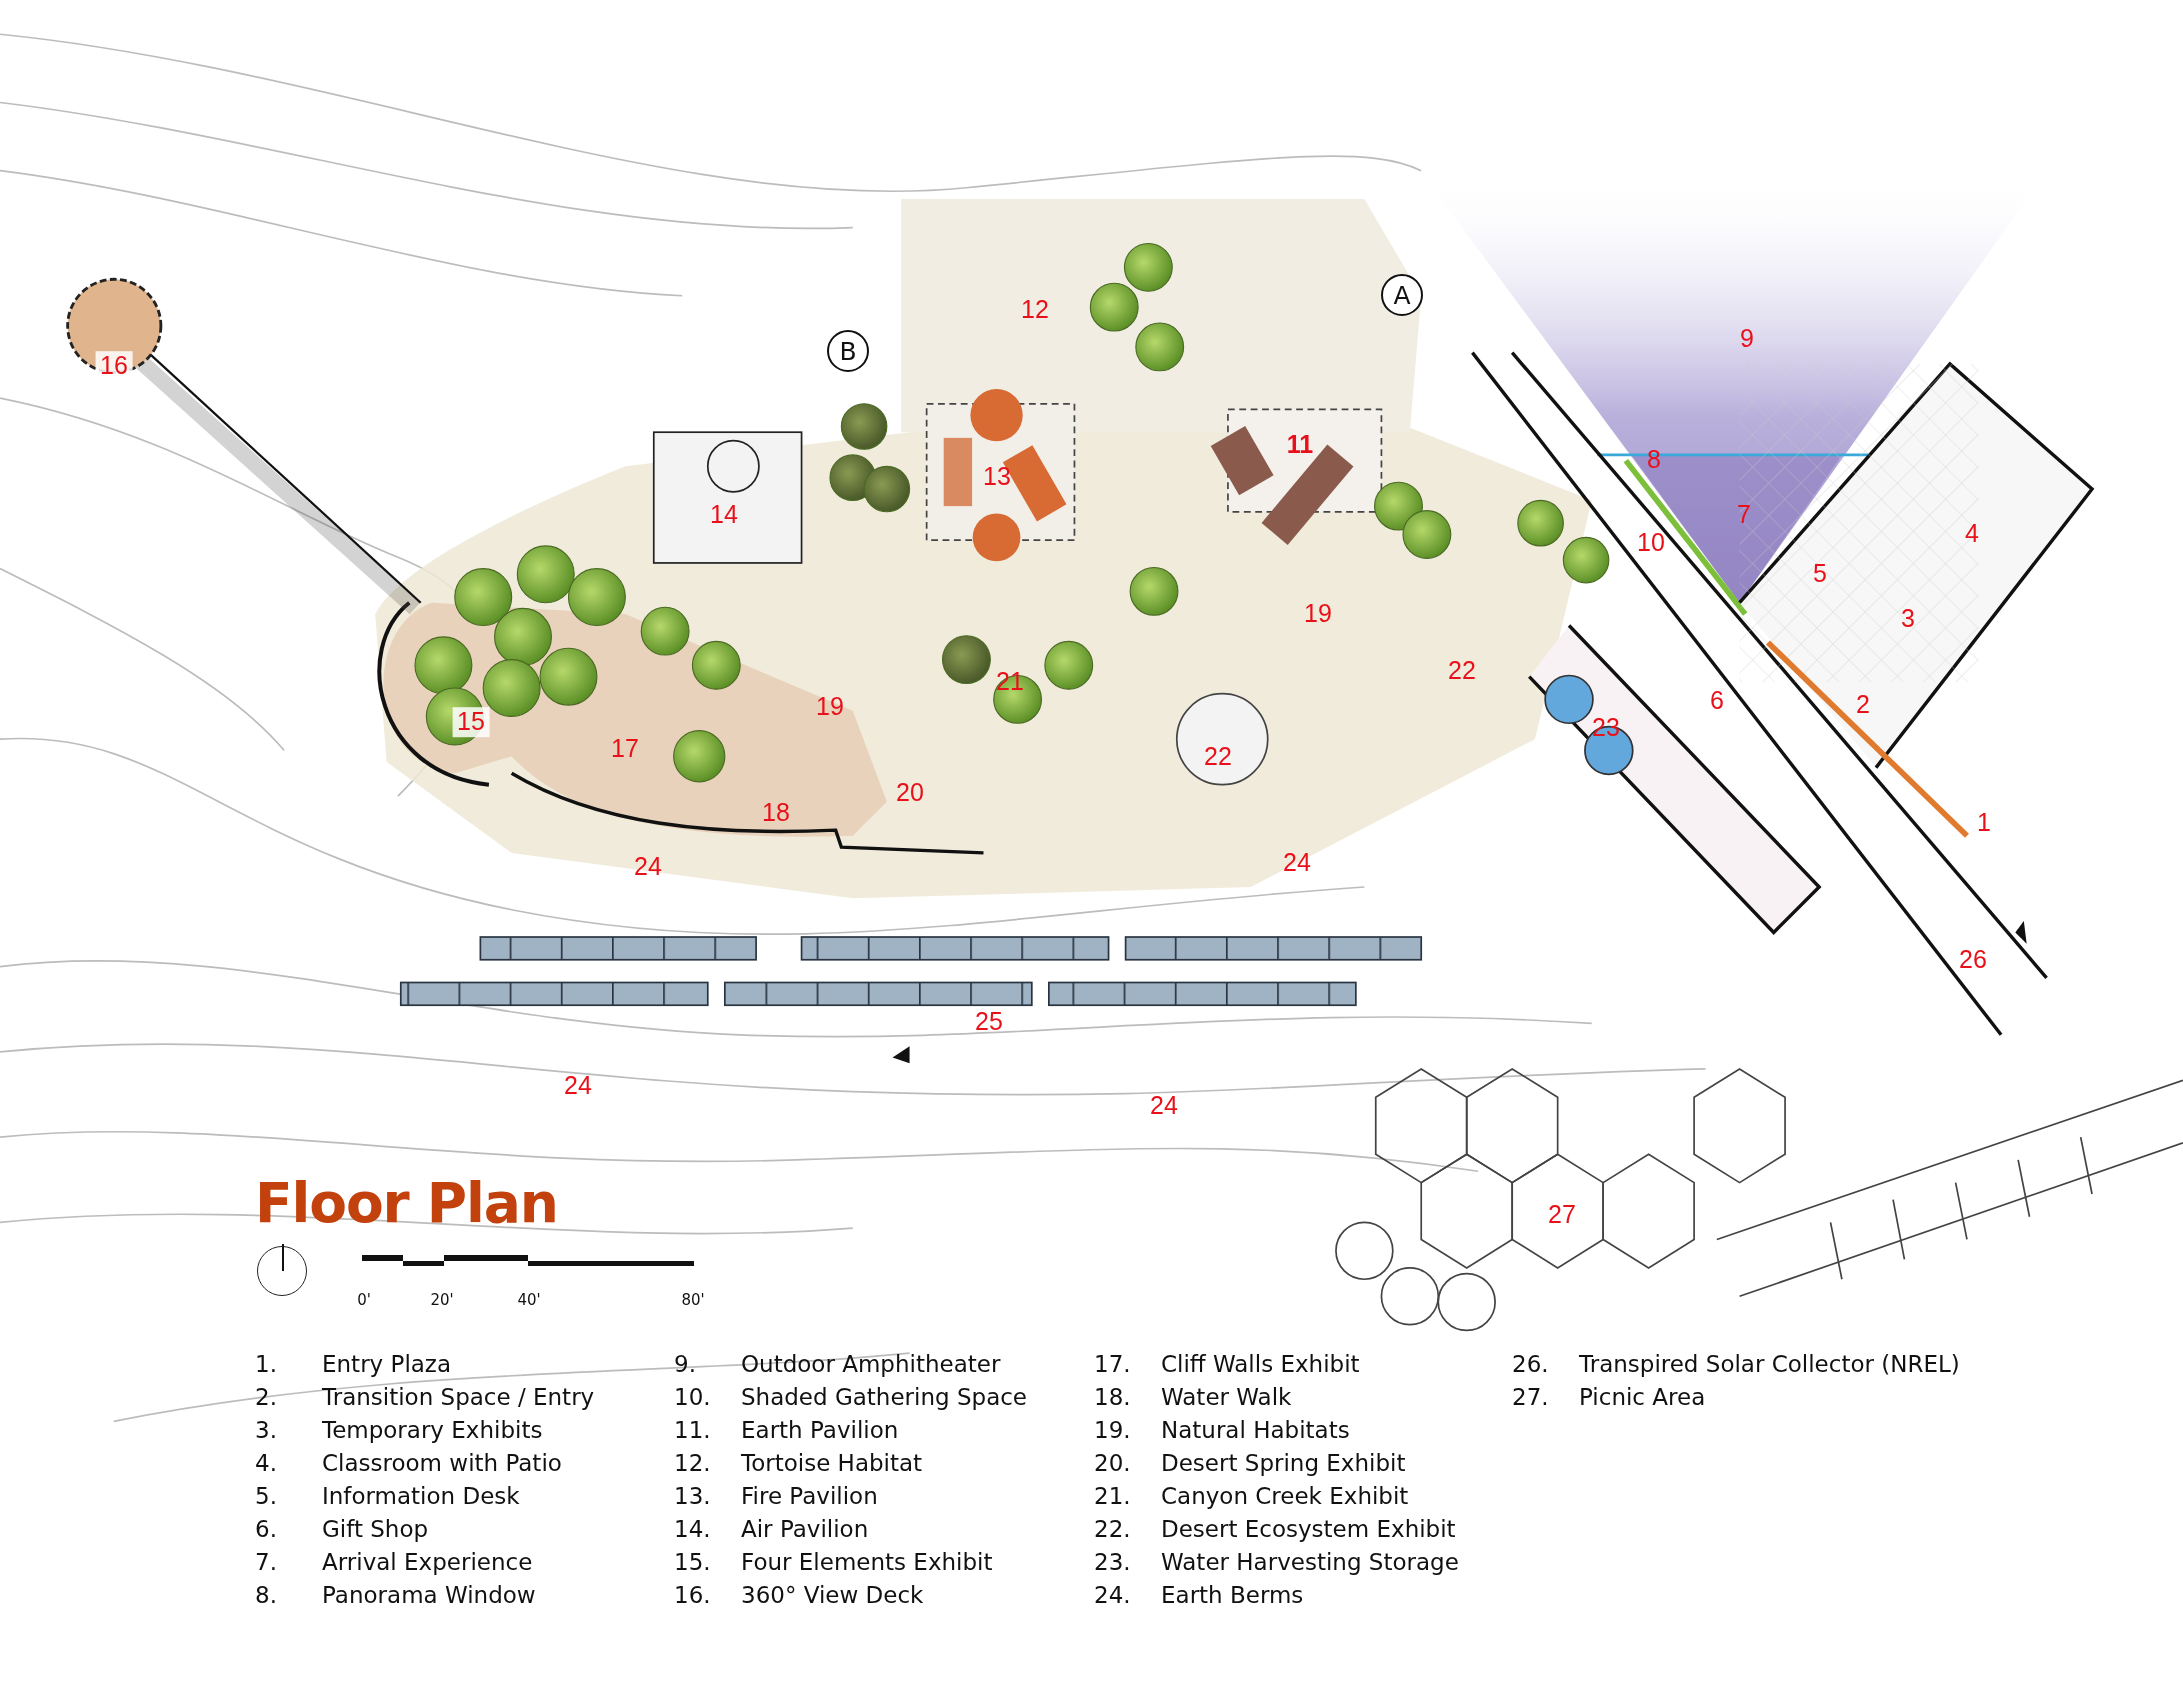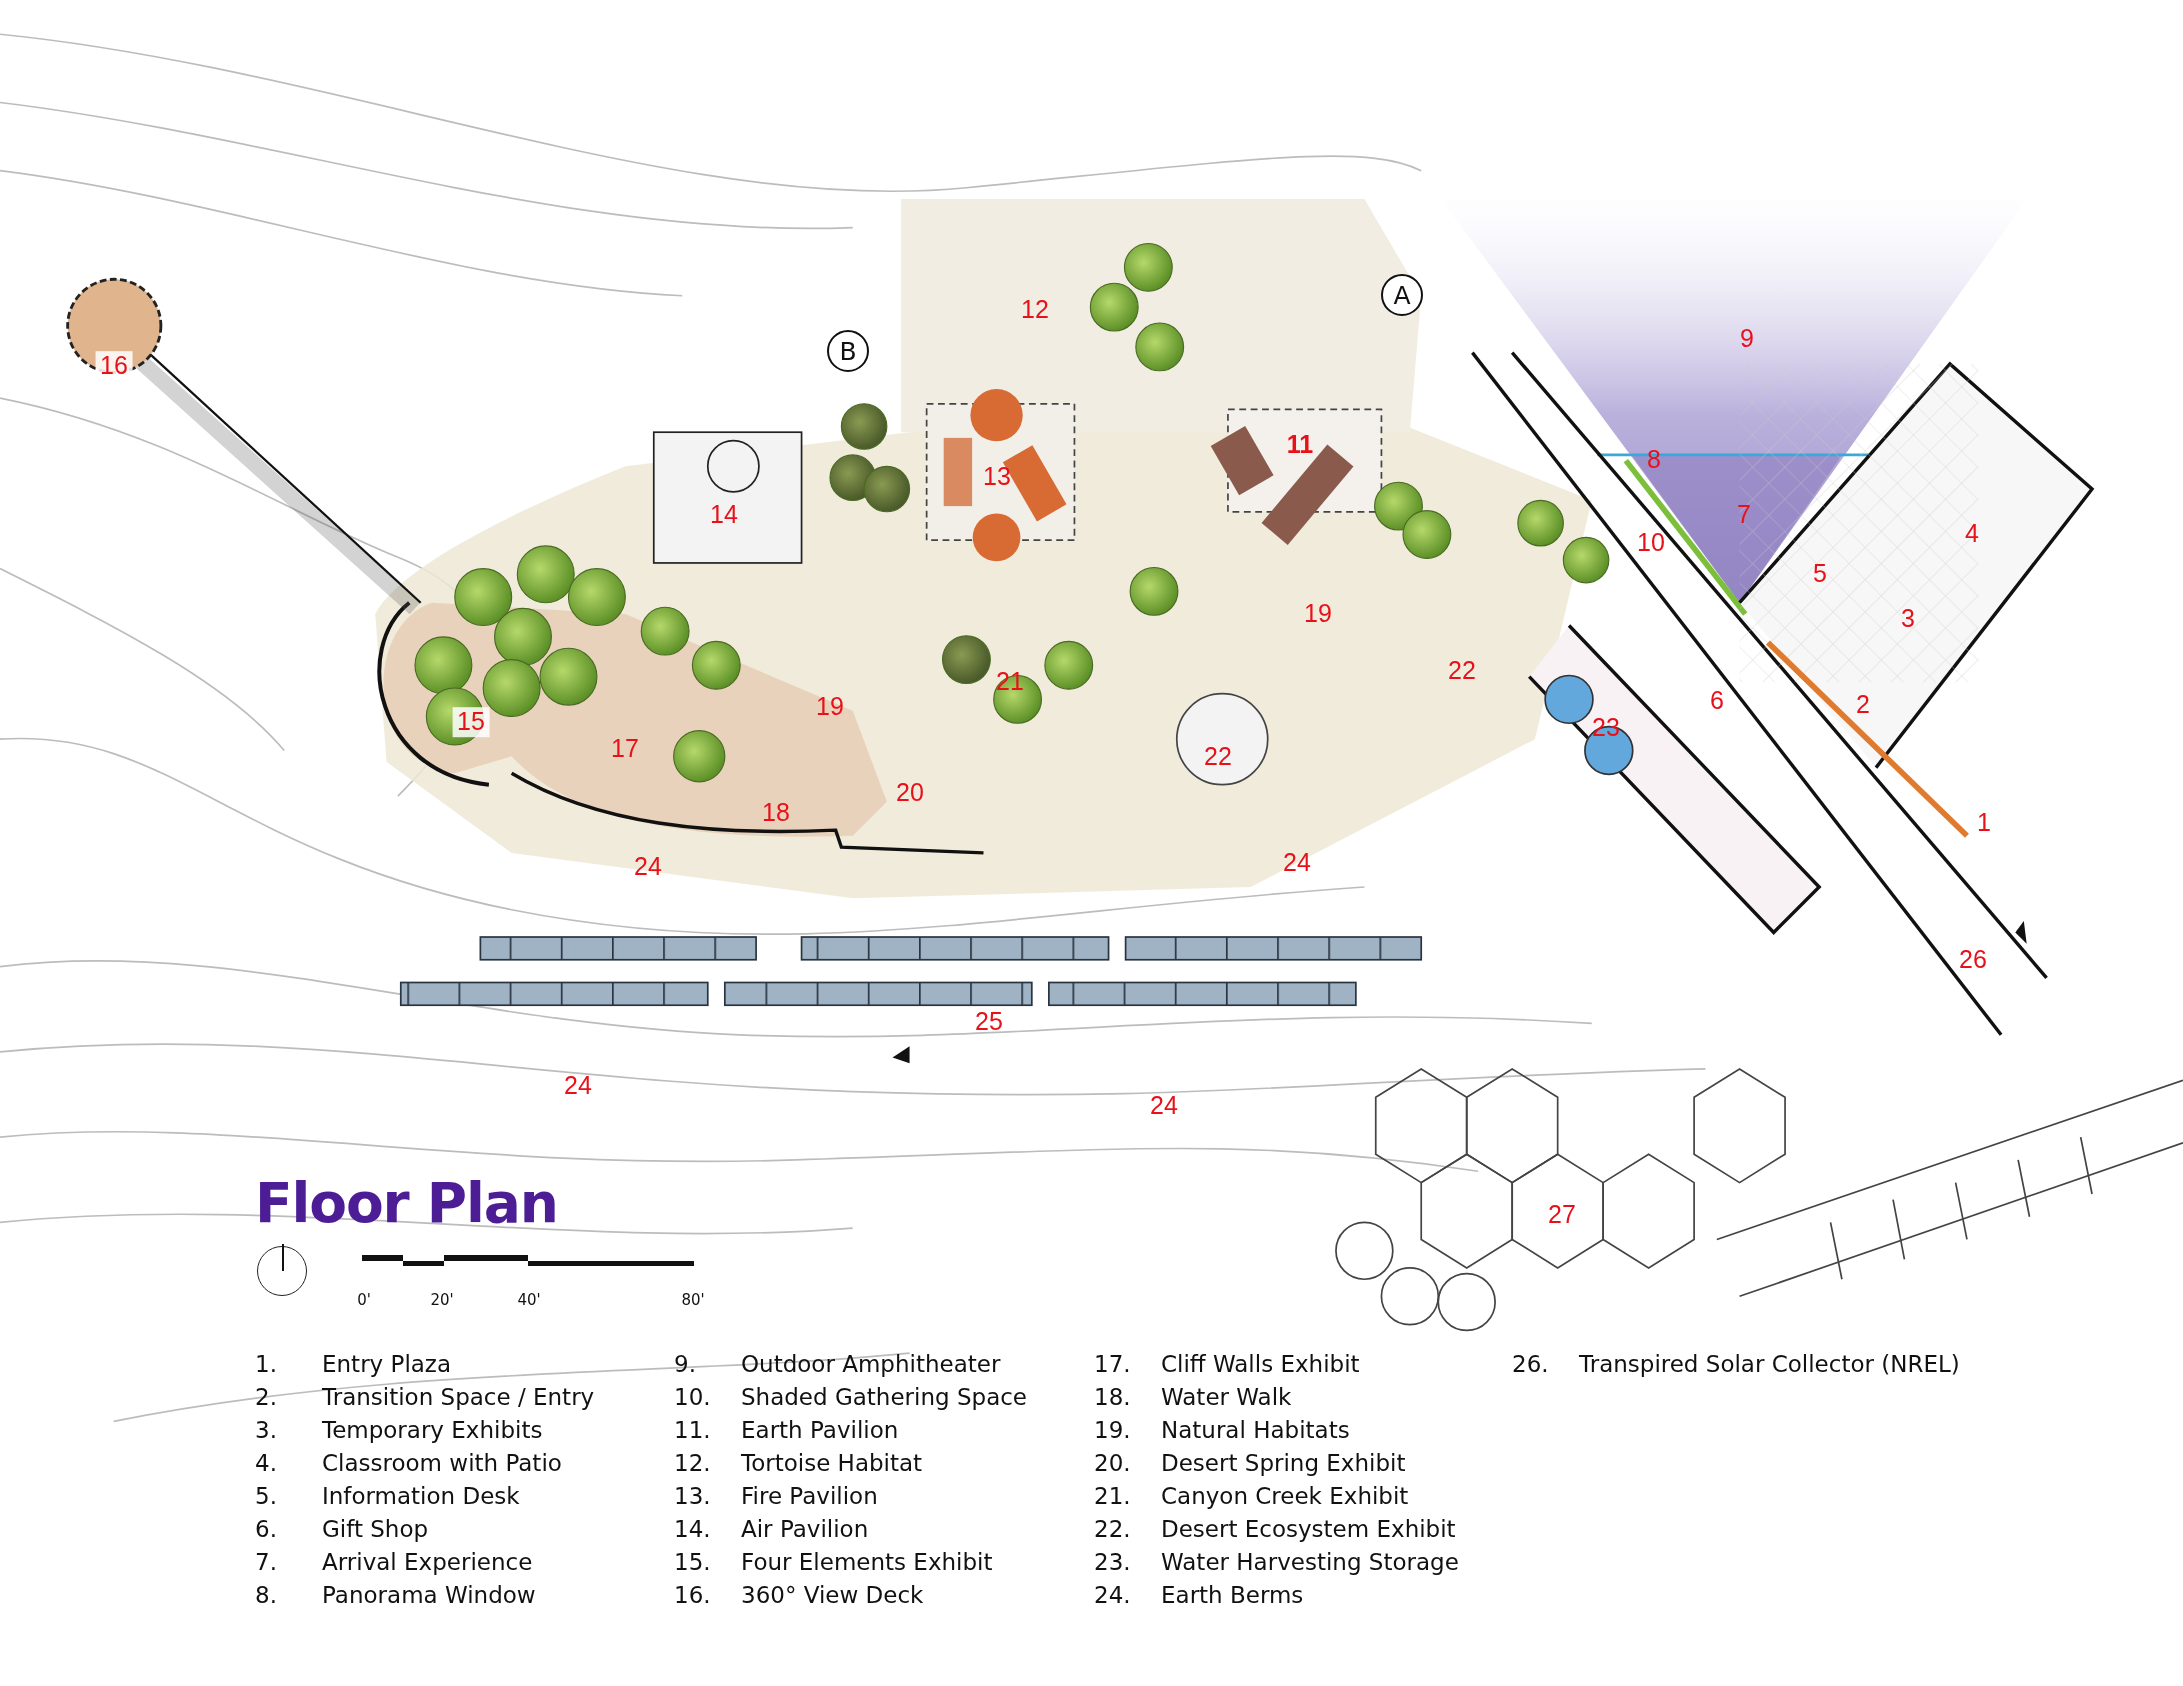--- a/index.html
+++ b/index.html
@@ -15,21 +15,21 @@
   .marker {
     position: absolute; transform: translate(-50%, -50%);
     width: 42px; height: 42px; border-radius: 50%;
     border: 2.8px solid #111; background: #fff;
     display: flex; align-items: center; justify-content: center;
     font-family: "DejaVu Sans", sans-serif; font-size: 25px; color: #111;
   }
   .title {
     position: absolute; left: 255px; top: 1171px;
     font-family: "DejaVu Sans", sans-serif; font-weight: bold;
-    font-size: 55px; color: #4c1d95; letter-spacing: -1.1px;
+    font-size: 55px; color: #c2410c; letter-spacing: -1.1px;
   }
   .north {
     position: absolute; left: 257px; top: 1246px; width: 50px; height: 50px;
     border: 1.7px solid #222; border-radius: 50%;
   }
   .north::after { content: ""; position: absolute; left: 24px; top: -3.4px; width: 2.3px; height: 27px; background: #111; }
   .scalebar { position: absolute; left: 362px; top: 1255px; width: 332px; height: 17px; }
   .scalebar .seg { position: absolute; height: 5.7px; background: #111; }
   .tick { position: absolute; font-family: "DejaVu Sans", sans-serif; font-size: 15px; color: #111; transform: translateX(-50%); top: 1291px; }
   .legend { position: absolute; top: 1347px; font-family: "DejaVu Sans", sans-serif; font-size: 23px; color: #111; }
@@ -334,14 +334,18 @@
     <div class="row">
       <span class="num">24.</span>
       <span>Earth Berms</span>
     </div>
   </div>
 <div class="legend c4" style="left:1512px;">
     <div class="row">
       <span class="num">26.</span>
       <span>Transpired Solar Collector (NREL)</span>
     </div>
+    <div class="row">
+      <span class="num">27.</span>
+      <span>Picnic Area</span>
+    </div>
   </div>
 
 
 </body></html>

